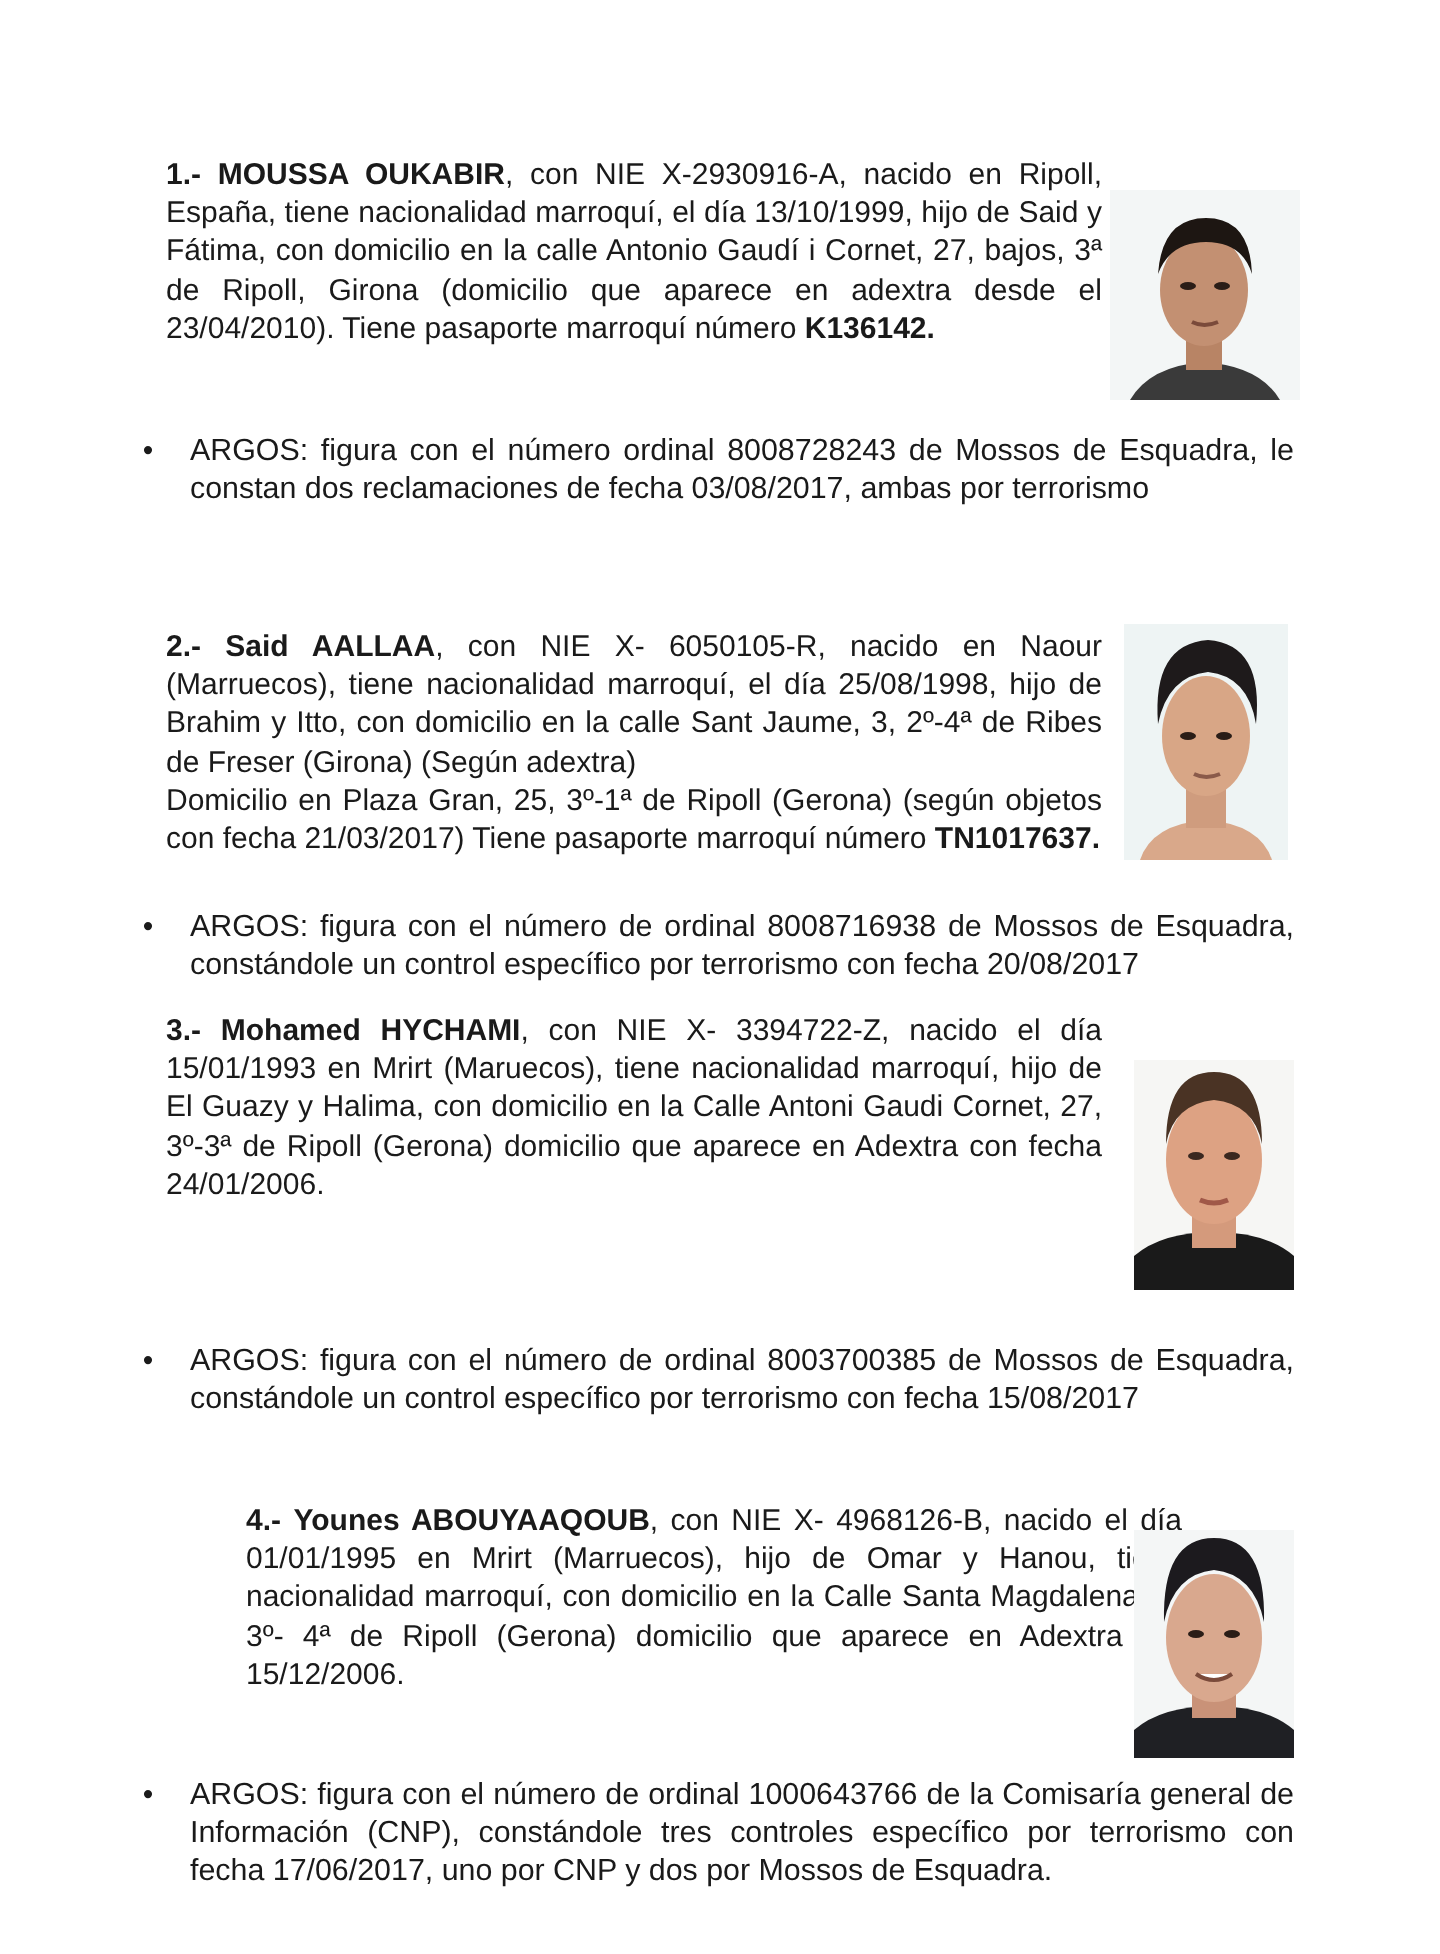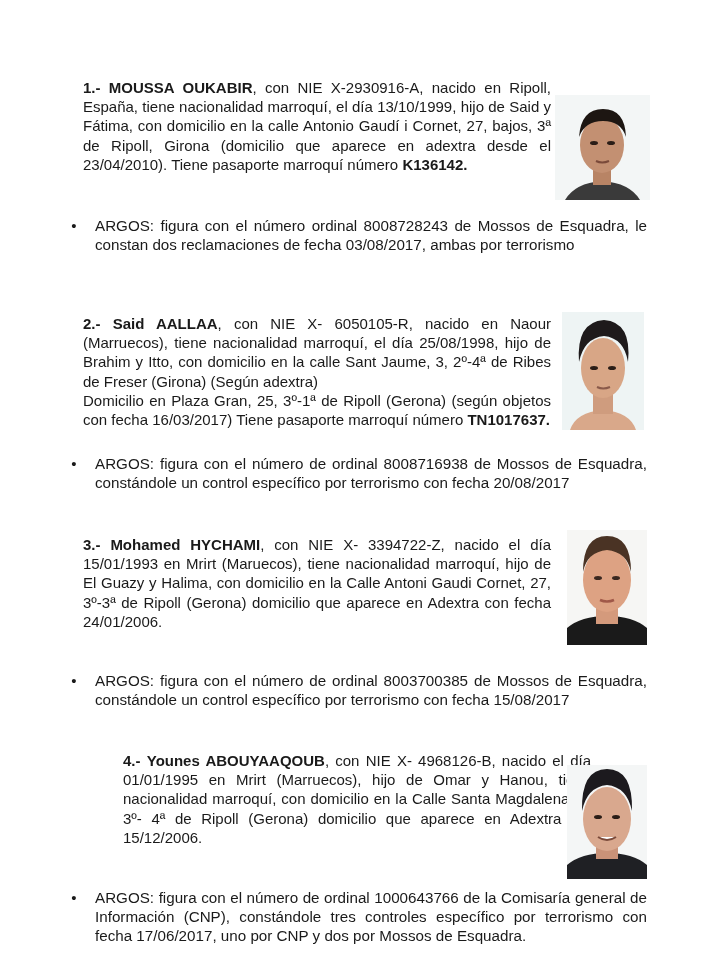--- a/index.html
+++ b/index.html
@@ -46,40 +46,40 @@
   </svg>
 </div>
 <div class="argos" style="top:216px;">
   <span class="bullet">•</span>
   <span>ARGOS: figura con el número ordinal 8008728243 de Mossos de Esquadra, le constan dos reclamaciones de fecha 03/08/2017, ambas por terrorismo</span>
 </div>
 
 <div class="entry-text" style="top:284px;margin-top:30px;">
   <b>2.-</b>
   <b>Said AALLAA</b><span>, con NIE X- 6050105-R, nacido en Naour (Marruecos), tiene nacionalidad marroquí, el día 25/08/1998, hijo de Brahim y Itto, con domicilio en la calle Sant Jaume, 3, 2º-4ª de Ribes de Freser (Girona) (Según adextra)</span><br>
-  <span>Domicilio en Plaza Gran, 25, 3º-1ª de Ripoll (Gerona) (según objetos con fecha 16/03/2017) Tiene pasaporte marroquí número </span><b>TN1017637.</b>
+  <span>Domicilio en Plaza Gran, 25, 3º-1ª de Ripoll (Gerona) (según objetos con fecha 21/03/2017) Tiene pasaporte marroquí número </span><b>TN1017637.</b>
 </div>
 <div class="photo" style="left:562px; top:312px; width:82px; height:118px;">
   <svg viewBox="0 0 82 118">
     <rect width="82" height="118" fill="#eef4f4"></rect>
     <path d="M8 118 Q14 100 41 98 Q68 100 74 118Z" fill="#d9a88a"></path>
     <rect x="31" y="78" width="20" height="24" fill="#cf9c7e"></rect>
     <ellipse cx="41" cy="56" rx="22" ry="30" fill="#d8a686"></ellipse>
     <path d="M17 50 Q14 10 42 8 Q70 10 66 50 Q62 26 42 24 Q22 26 17 50Z" fill="#1e1a1b"></path>
     <ellipse cx="32" cy="56" rx="4" ry="2" fill="#2a1d17"></ellipse>
     <ellipse cx="50" cy="56" rx="4" ry="2" fill="#2a1d17"></ellipse>
     <path d="M35 75 Q41 78 48 75" stroke="#8a5a4a" stroke-width="2" fill="none"></path>
   </svg>
 </div>
 <div class="argos" style="top:454px;">
   <span class="bullet">•</span>
   <span>ARGOS: figura con el número de ordinal 8008716938 de Mossos de Esquadra, constándole un control específico por terrorismo con fecha 20/08/2017</span>
 </div>
 
-<div class="entry-text" style="top:535px;">
+<div class="entry-text" style="top:506px;">
   <b>3.-</b>
   <b>Mohamed HYCHAMI</b><span>, con NIE X- 3394722-Z, nacido el día 15/01/1993 en Mrirt (Maruecos), tiene nacionalidad marroquí,  hijo de El Guazy y Halima, con domicilio en la Calle Antoni Gaudi Cornet, 27, 3º-3ª de Ripoll (Gerona) domicilio que aparece en Adextra con fecha 24/01/2006.</span>
 </div>
 <div class="photo" style="left:567px; top:530px; width:80px; height:115px;">
   <svg viewBox="0 0 80 115">
     <rect width="80" height="115" fill="#f6f6f4"></rect>
     <path d="M0 115 L0 98 Q14 86 40 86 Q66 86 80 98 L80 115Z" fill="#1a1a1a"></path>
     <rect x="29" y="74" width="22" height="20" fill="#d49a7c"></rect>
     <ellipse cx="40" cy="50" rx="24" ry="32" fill="#dda283"></ellipse>
     <path d="M16 42 Q16 6 40 6 Q64 6 64 42 Q60 22 40 20 Q20 22 16 42Z" fill="#4a3324"></path>

